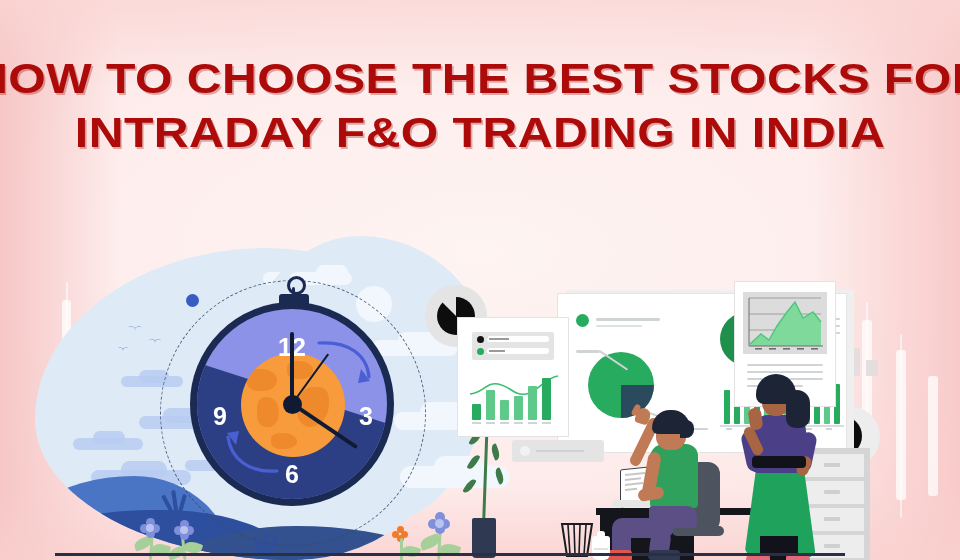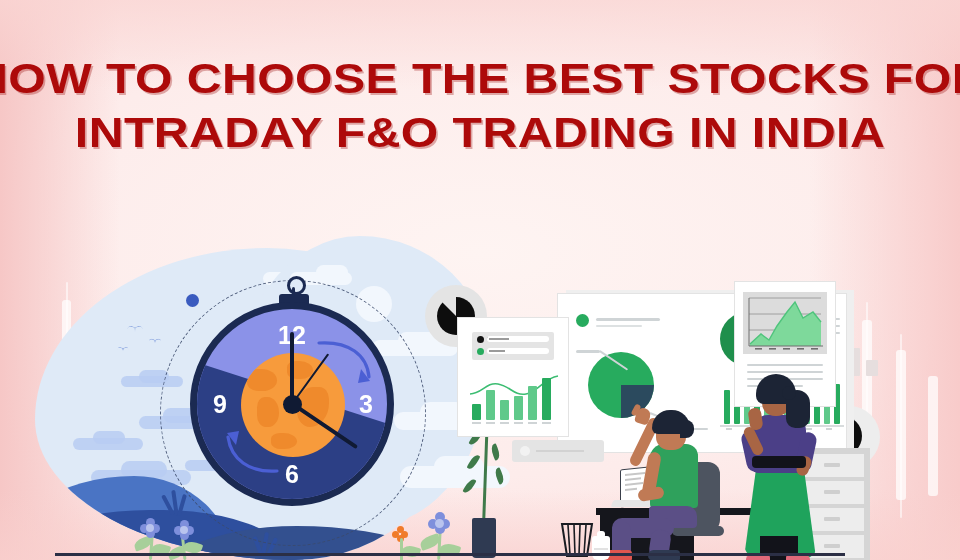--- a/index.html
+++ b/index.html
@@ -69,21 +69,21 @@
   .crown .cap{position:absolute;left:0;top:8px;width:30px;height:11px;background:#1b2a52;
     border-radius:3px 3px 1px 1px;}
   .clockface{position:absolute;left:30px;top:22px;width:204px;height:204px;border-radius:50%;
     background:#8b92e8;border:7px solid #1b2a52;box-sizing:border-box;overflow:hidden;}
   .dark-wedge{position:absolute;left:-20px;top:-20px;width:240px;height:240px;
     background:#2c3f85;
     clip-path:polygon(0 28%, 0 100%, 100% 100%, 100% 60%);}
   .globe{position:absolute;left:44px;top:44px;width:104px;height:104px;border-radius:50%;
     background:#f79b3c;overflow:hidden;}
   .land{position:absolute;background:#ef8a2c;border-radius:40% 60% 55% 45%;}
-  .num{position:absolute;color:#fff;font-weight:bold;font-size:25px;line-height:1;}
+  .num{position:absolute;color:#fff;font-weight:bold;font-size:25px;line-height:1;margin-top:12px;}
   .n12{left:50%;top:14px;transform:translateX(-50%);}
   .n3{right:14px;top:50%;transform:translateY(-50%);}
   .n6{left:50%;bottom:12px;transform:translateX(-50%);}
   .n9{left:16px;top:50%;transform:translateY(-50%);}
   .hand{position:absolute;background:#101a33;border-radius:2px;transform-origin:50% 100%;}
   .hub{position:absolute;left:50%;top:50%;width:19px;height:19px;margin:-9.5px 0 0 -9.5px;
     border-radius:50%;background:#101a33;}
   .arc{position:absolute;}
   .arc svg{display:block;}
 

